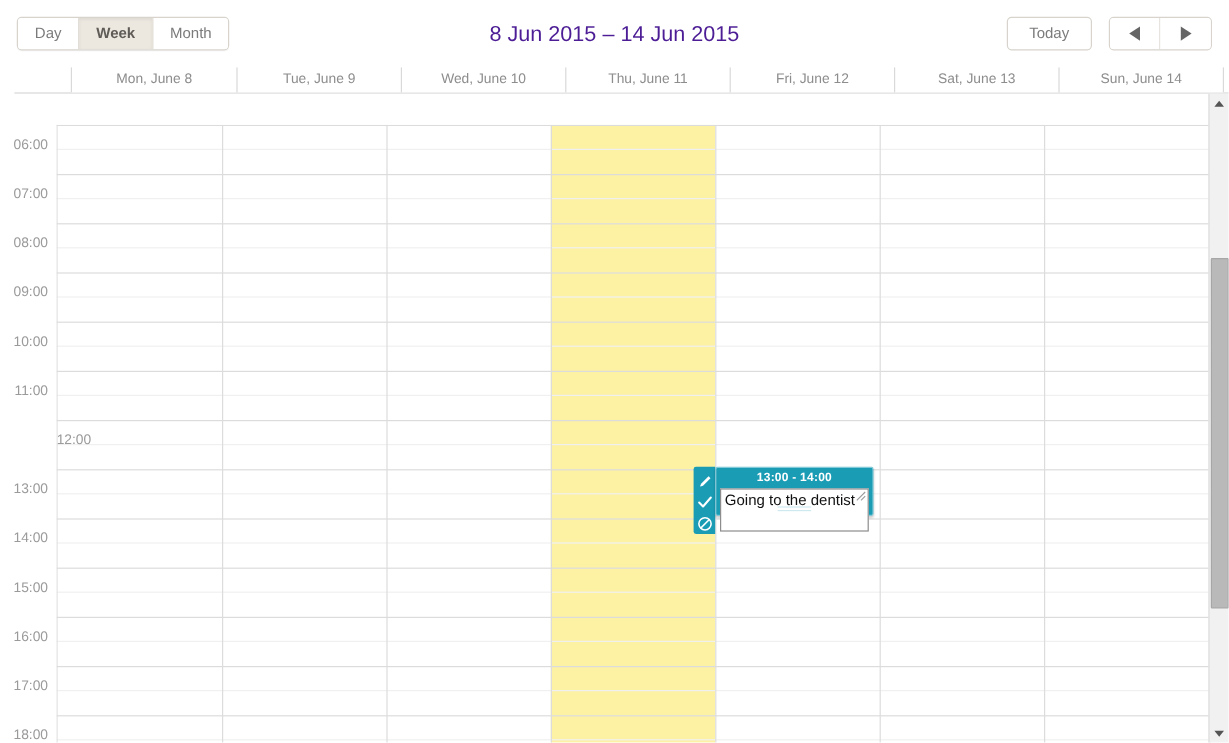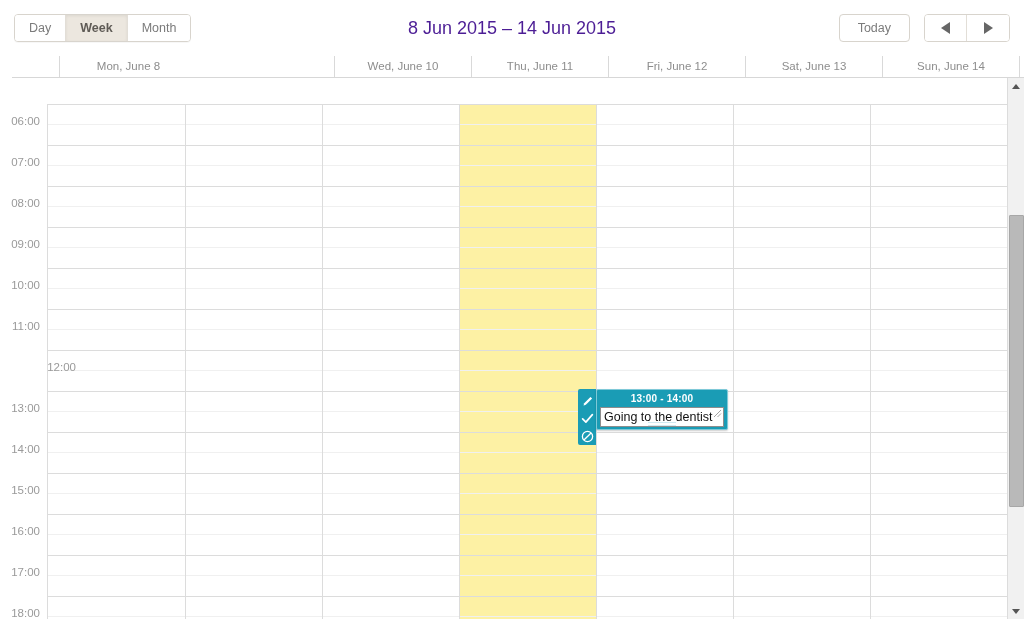--- a/index.html
+++ b/index.html
@@ -271,21 +271,21 @@
     font-weight: bold;
     font-size: 10px;
     letter-spacing: 0.2px;
   }
   .evt-textwrap {
     padding: 0 3px 0 3px;
   }
   .evt-input {
     width: 100%;
     box-sizing: border-box;
-    height: 20px;
+    height: 36px;
     font-family: "Liberation Sans", sans-serif;
     font-size: 12.5px;
     color: #111;
     background: #fff;
     border: 1px solid #8d8d8d;
     padding: 1px 3px;
     resize: none;
     outline: none;
     overflow: hidden;
     display: block;
@@ -380,20 +380,21 @@
         <span class="tri tri-right"></span>
       </button>
     </div>
   </div>
 
   <div class="cal">
 
     <div class="dayhead">
       <div class="gutter-sp"></div>
       <div class="dcell" style="left:47px;  width:138px;">Mon, June 8</div>
+      <div class="dcell" style="left:185px; width:137px;">Tue, June 9</div>
       <div class="dcell" style="left:322px; width:137px;">Wed, June 10</div>
       <div class="dcell" style="left:459px; width:137px;">Thu, June 11</div>
       <div class="dcell" style="left:596px; width:137px;">Fri, June 12</div>
       <div class="dcell" style="left:733px; width:137px;">Sat, June 13</div>
       <div class="dcell last" style="left:870px; width:138px;">Sun, June 14</div>
     </div>
 
     <div class="body">
 
       <div class="gutter">

